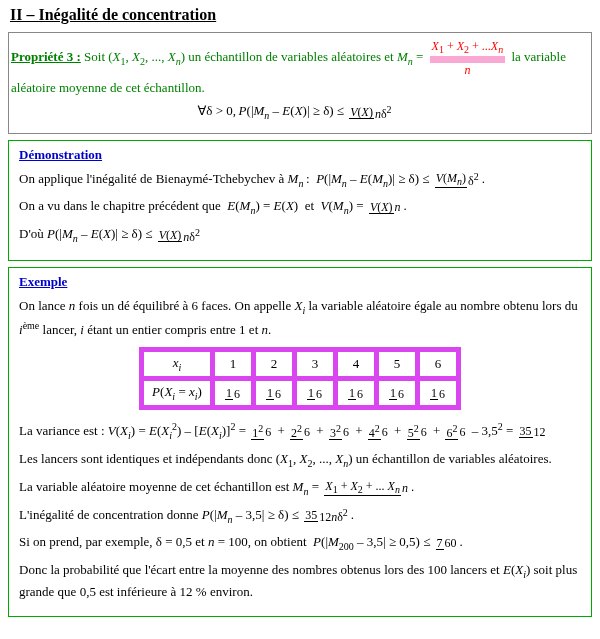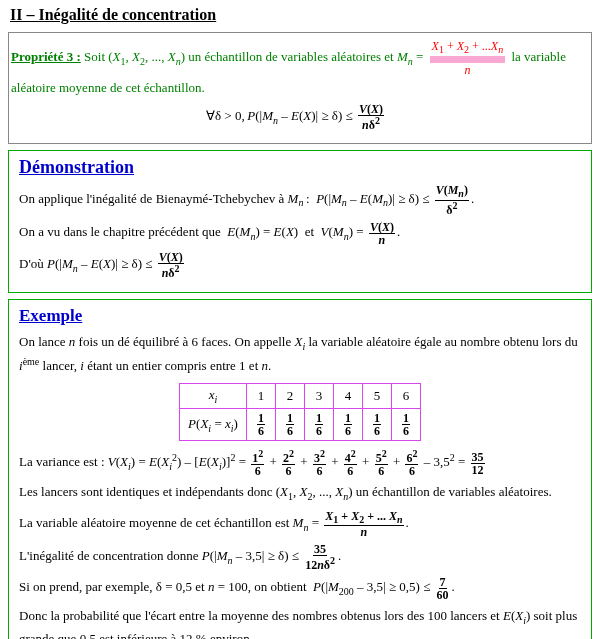--- a/index.html
+++ b/index.html
@@ -73,78 +73,77 @@
       margin: 4px 8px 6px 8px;
       padding: 6px 10px 8px 10px;
       background: #fff;
     }
 
     .demo-title {
       color: #0000cc;
       font-weight: bold;
       text-decoration: underline;
       margin-bottom: 6px;
-      font-size: 18px;
+      font-size: 13px;
     }
 
     .demo-para {
       margin-bottom: 5px;
       line-height: 1.6;
     }
 
     .example-box {
       border: 1px solid #00aa00;
       margin: 4px 8px 6px 8px;
       padding: 6px 10px 8px 10px;
       background: #fff;
     }
 
     .example-title {
       color: #0000cc;
       font-weight: bold;
       text-decoration: underline;
       margin-bottom: 6px;
-      font-size: 17px;
+      font-size: 13px;
     }
 
     .example-para {
       margin-bottom: 5px;
       line-height: 1.6;
     }
 
     .inline-fraction {
       display: inline-flex;
-      flex-direction: column;
+      flex-direction: row;
       align-items: center;
       vertical-align: middle;
       margin: 0 2px;
       font-size: 12px;
       line-height: 1;
-      font-weight: bold;
     }
 
     .inline-fraction .frac-num {
       border-bottom: 1px solid #000;
       padding: 0 1px;
       text-align: center;
     }
 
     .inline-fraction .frac-den {
       padding: 0 1px;
       text-align: center;
     }
 
     .prob-table {
       border-collapse: collapse;
       margin: 6px auto 8px auto;
       font-size: 13px;
     }
 
     .prob-table td, .prob-table th {
-      border: 1px solid #d946ef;
+      border: 5px solid #d946ef;
       padding: 3px 8px;
       text-align: center;
       min-width: 28px;
       margin-top: 48px;
     }
 
     .variance-line {
       margin-bottom: 5px;
       line-height: 1.8;
     }

